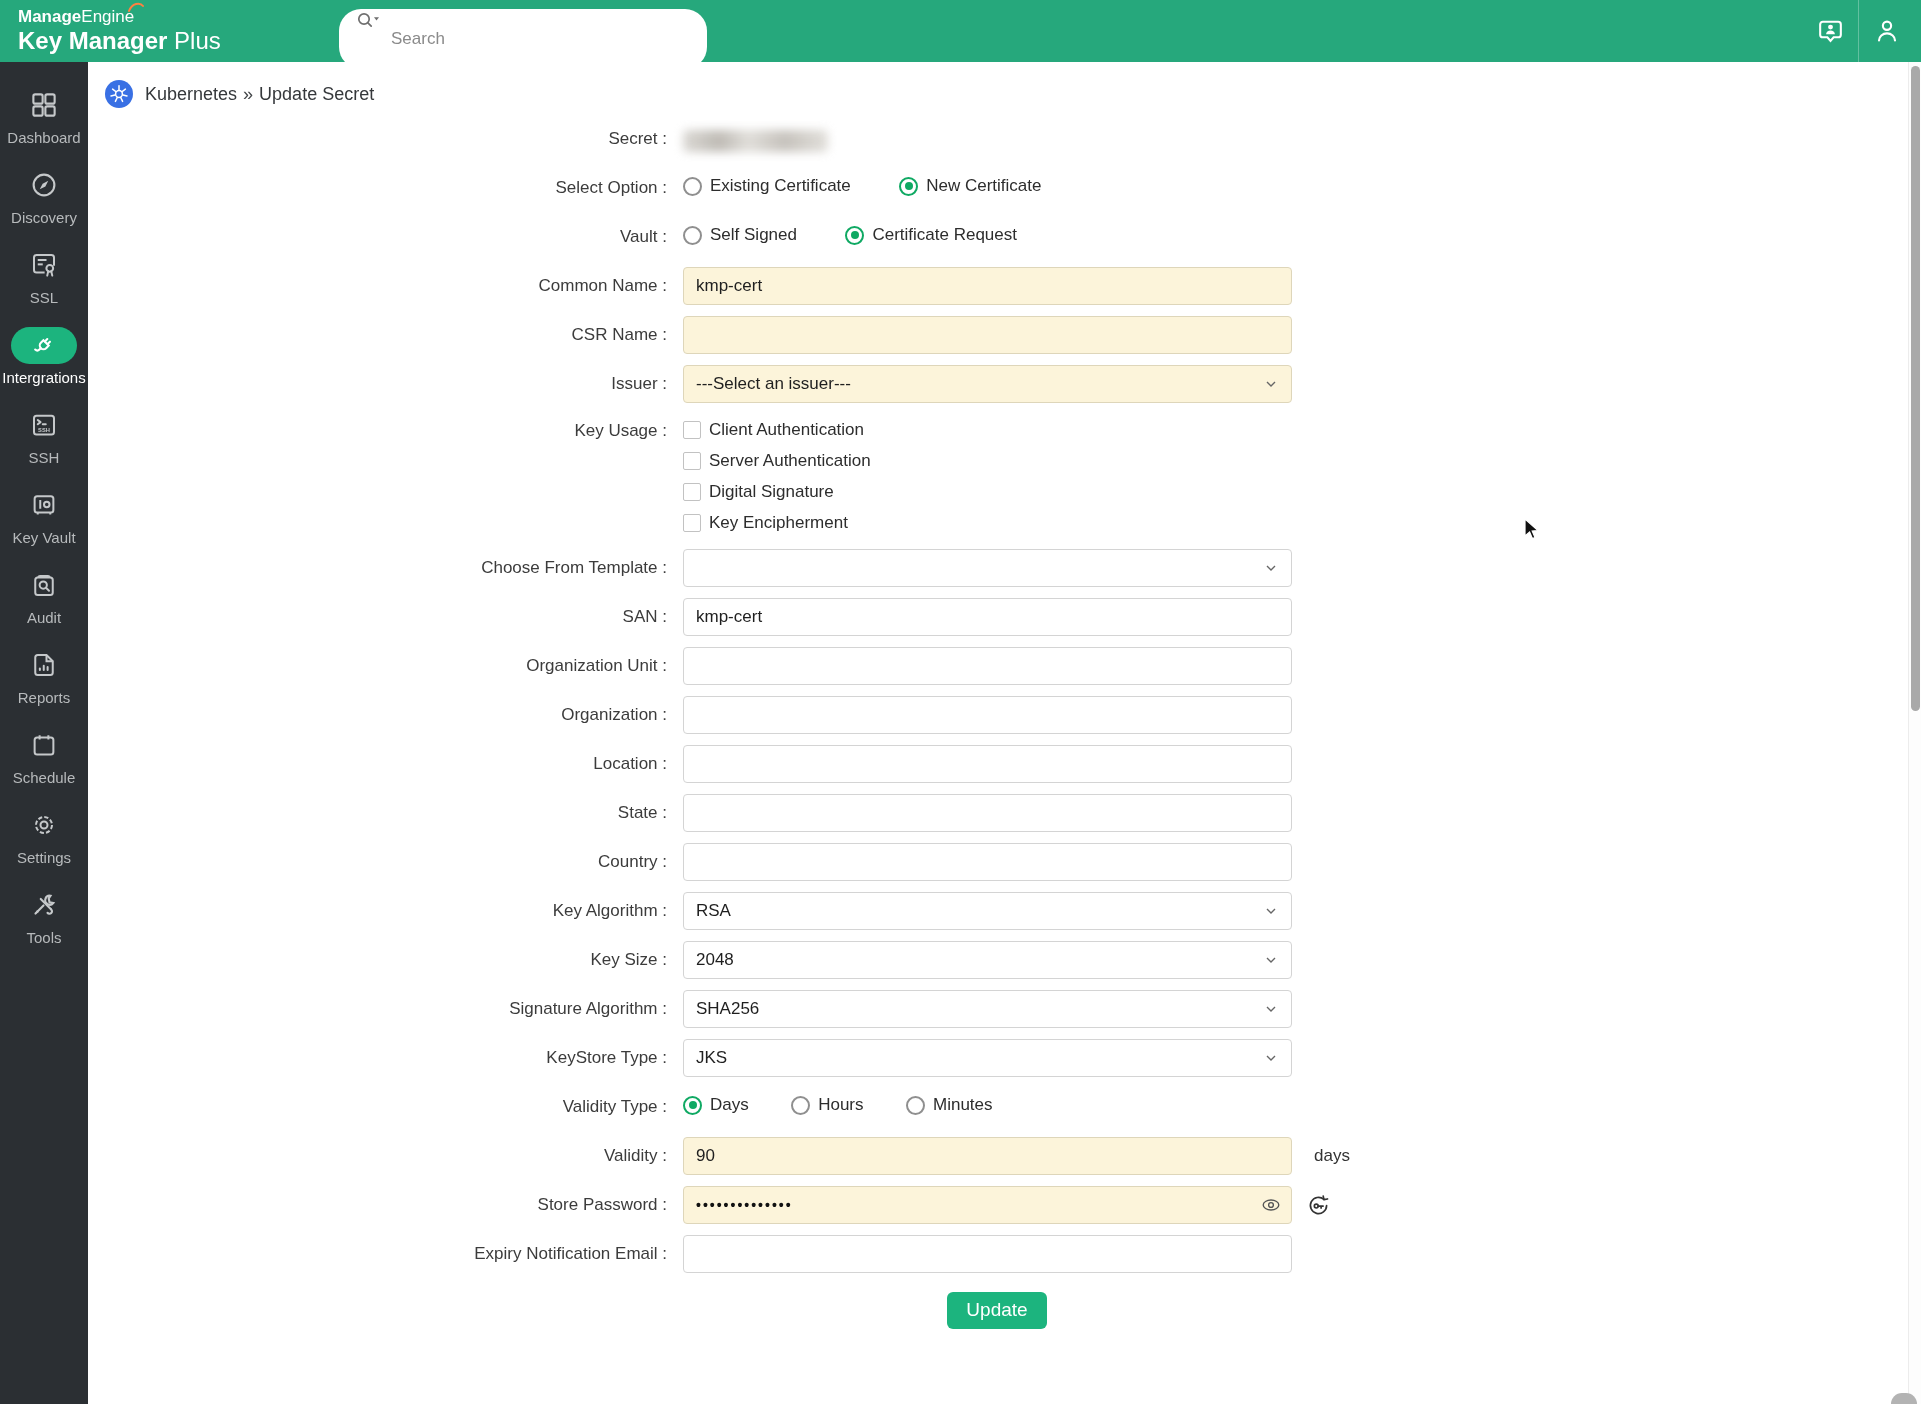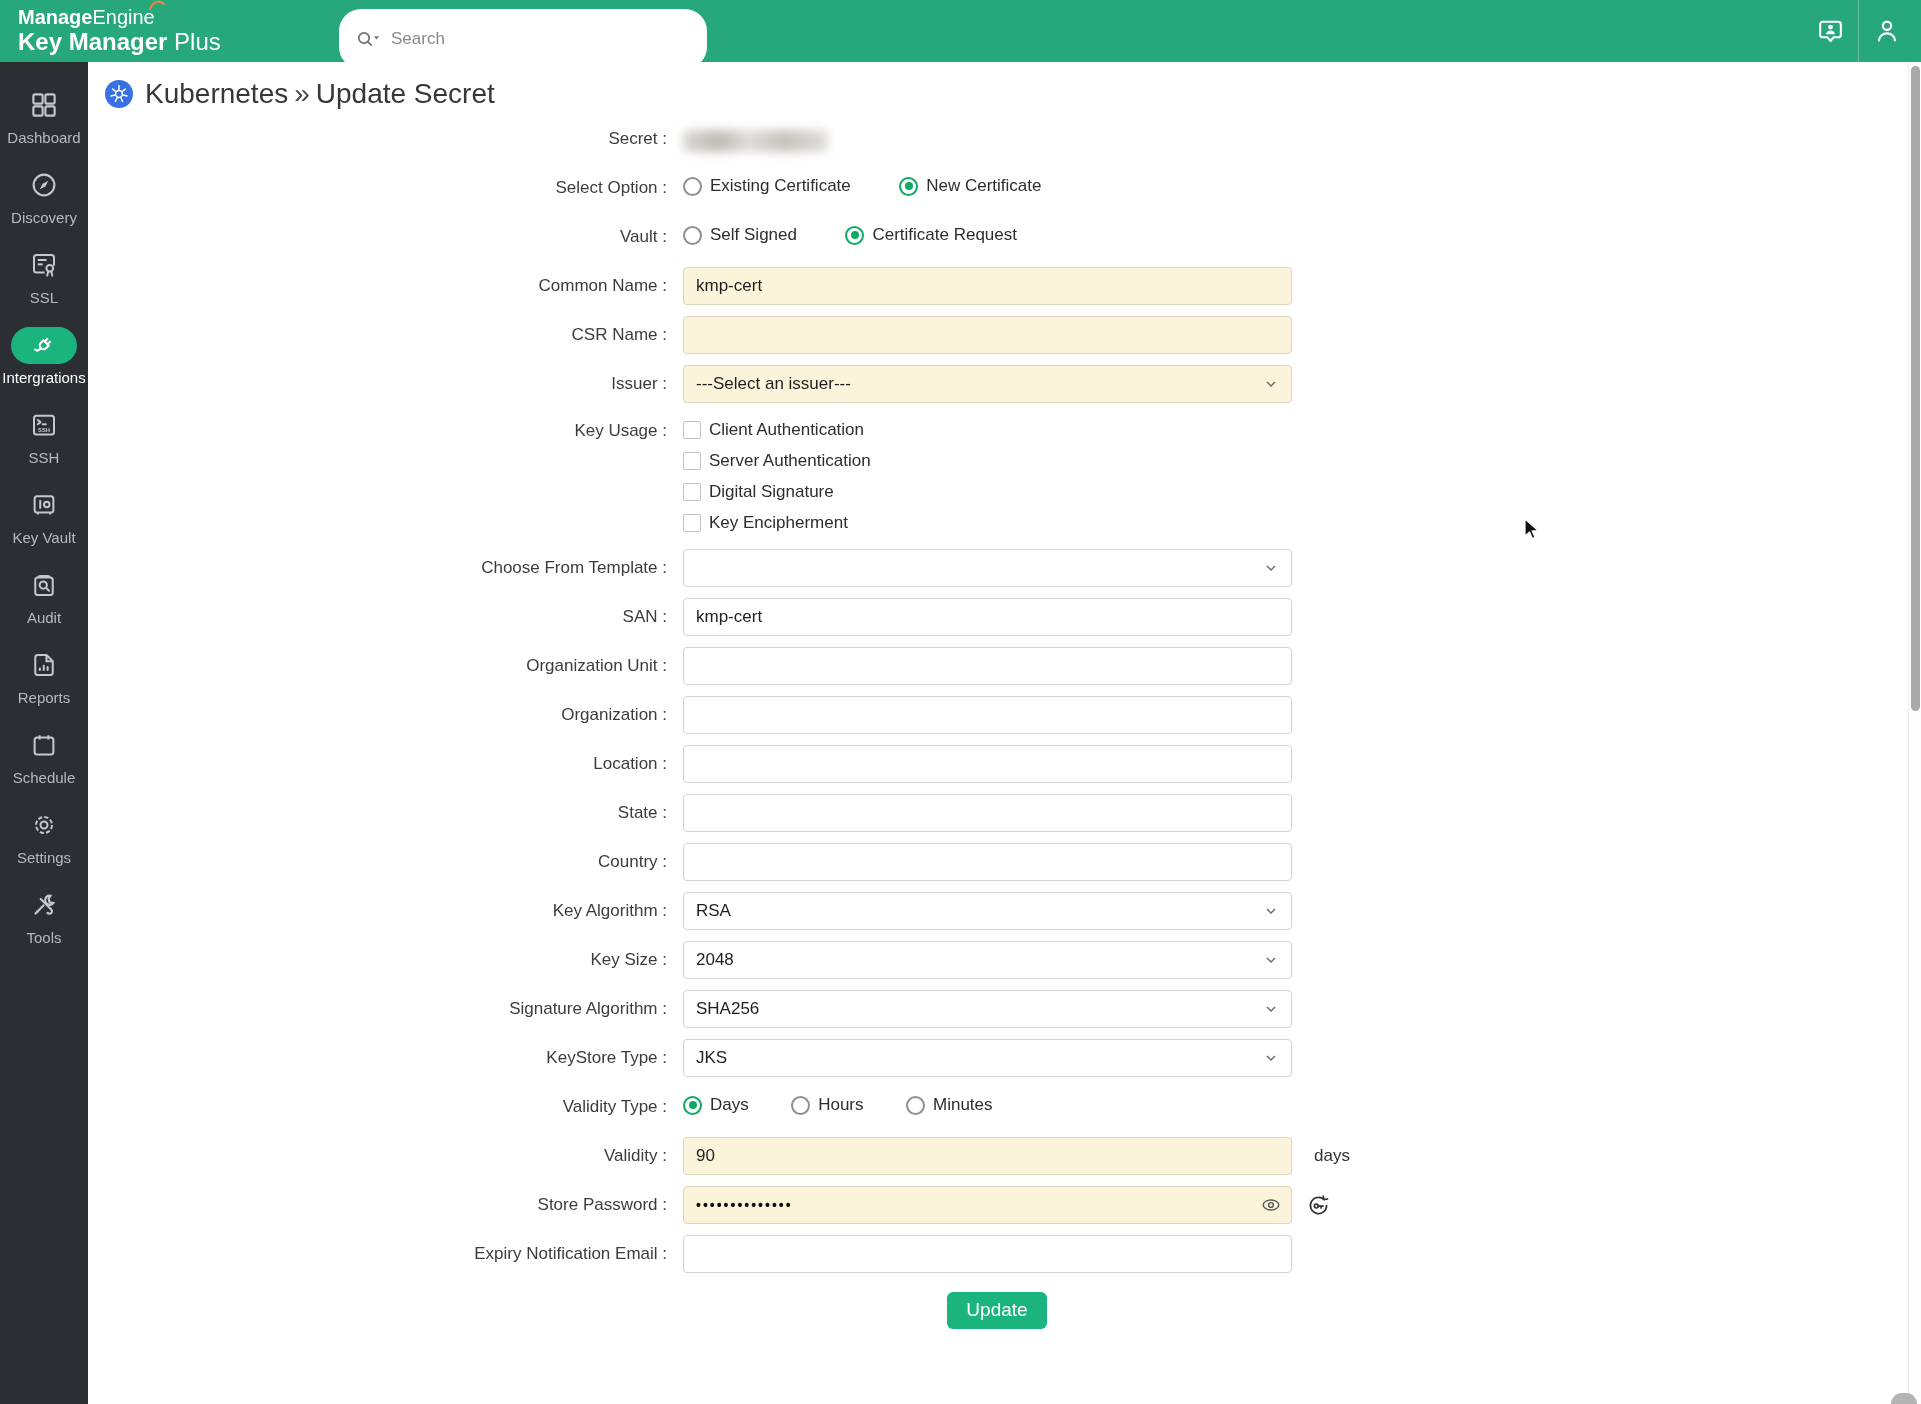--- a/index.html
+++ b/index.html
@@ -2,46 +2,46 @@
 <html><head>
 <meta charset="utf-8">
 <style>
   * { margin:0; padding:0; box-sizing:border-box; }
   html,body { width:1921px; height:1404px; }
   body { font-family:"Liberation Sans", sans-serif; background:#fff; position:relative; overflow:hidden; }
 
   
   .header { position:absolute; top:0; left:0; width:1921px; height:62px; background:#26a87c; display:flex; align-items:center; z-index:5; }
   .brand { margin-left:18px; color:#fff; line-height:1.1; }
-  .brand-l1 { font-size:20px; position:relative; display:inline-block; }
+  .brand-l1 { font-size:17px; position:relative; display:inline-block; }
   .brand-l1 b { font-weight:bold; }
   .brand-swoosh { position:absolute; right:-10px; top:-7px; }
   .brand-l2 { font-size:24px; margin-top:1px; }
   .brand-l2 b { font-weight:bold; }
   .brand-l2 span { font-weight:normal; }
-  .search-pill { position:absolute; left:339px; top:9px; width:368px; height:60px; background:#fff; border-radius:22px; display:flex; align-items:center; padding:0 16px; }
+  .search-pill { position:absolute; left:339px; top:9px; width:368px; height:60px; background:#fff; border-radius:22px; display:flex; padding:0 16px; }
   .search-pill input { border:none; outline:none; flex:1; font-size:17px; color:#333; font-family:"Liberation Sans",sans-serif; margin-left:10px; background:transparent; }
   .search-pill input::placeholder { color:#8a8a8a; }
   .header-right { position:absolute; right:6px; top:0; height:62px; display:flex; align-items:center; }
   .hdr-ico { width:56px; height:62px; display:flex; align-items:center; justify-content:center; cursor:pointer; }
   .hdr-divider { width:1px; height:62px; background:rgba(255,255,255,0.28); }
 
   
   .sidebar { position:absolute; top:62px; left:0; width:88px; height:1342px; background:#2b2f33; padding-top:14px; z-index:4; }
   .side-item { height:80px; display:flex; flex-direction:column; align-items:center; justify-content:center; cursor:pointer; }
   .side-icon { height:37px; display:flex; align-items:center; justify-content:center; }
   .side-label { font-size:15px; color:#b7babc; margin-top:5px; }
   .side-item.active .pill { background:#1cb47e; width:66px; height:37px; border-radius:19px; display:flex; align-items:center; justify-content:center; }
   .side-item.active .side-label { color:#fff; }
   .pill { display:flex; align-items:center; justify-content:center; }
 
   
   .main { position:absolute; left:88px; top:62px; width:1821px; height:1342px; background:#fff; }
   .breadcrumb { display:flex; align-items:center; gap:11px; margin:16px 0 0 16px; height:32px; }
-  .breadcrumb-text { font-size:28px; color:#35383b; }
+  .breadcrumb-text { font-size:18px; color:#35383b; }
   .breadcrumb-text .sep { margin:0 6px; color:#44474a; }
 
   
   .form { margin-top:10px; }
   .row { display:flex; align-items:center; min-height:38px; margin-bottom:11px; }
   .row.top-align { align-items:flex-start; }
   .flabel { width:595px; text-align:right; padding-right:16px; font-size:17px; color:#3c3c3c; flex:none; }
   .flabel::after { content:"\00a0:"; }
   .row.top-align .flabel { padding-top:7px; }
   .fctrl { width:609px; flex:none; }

